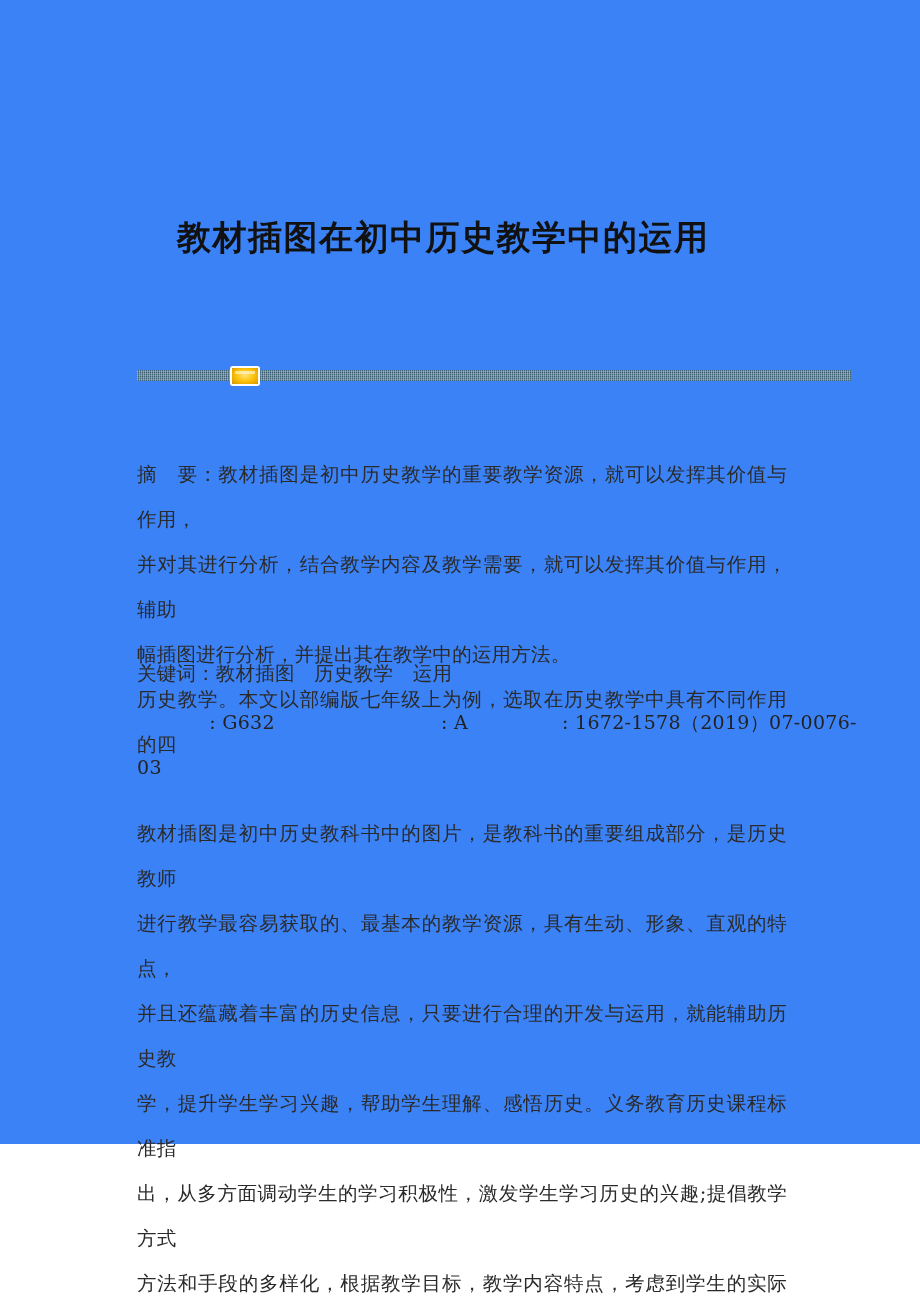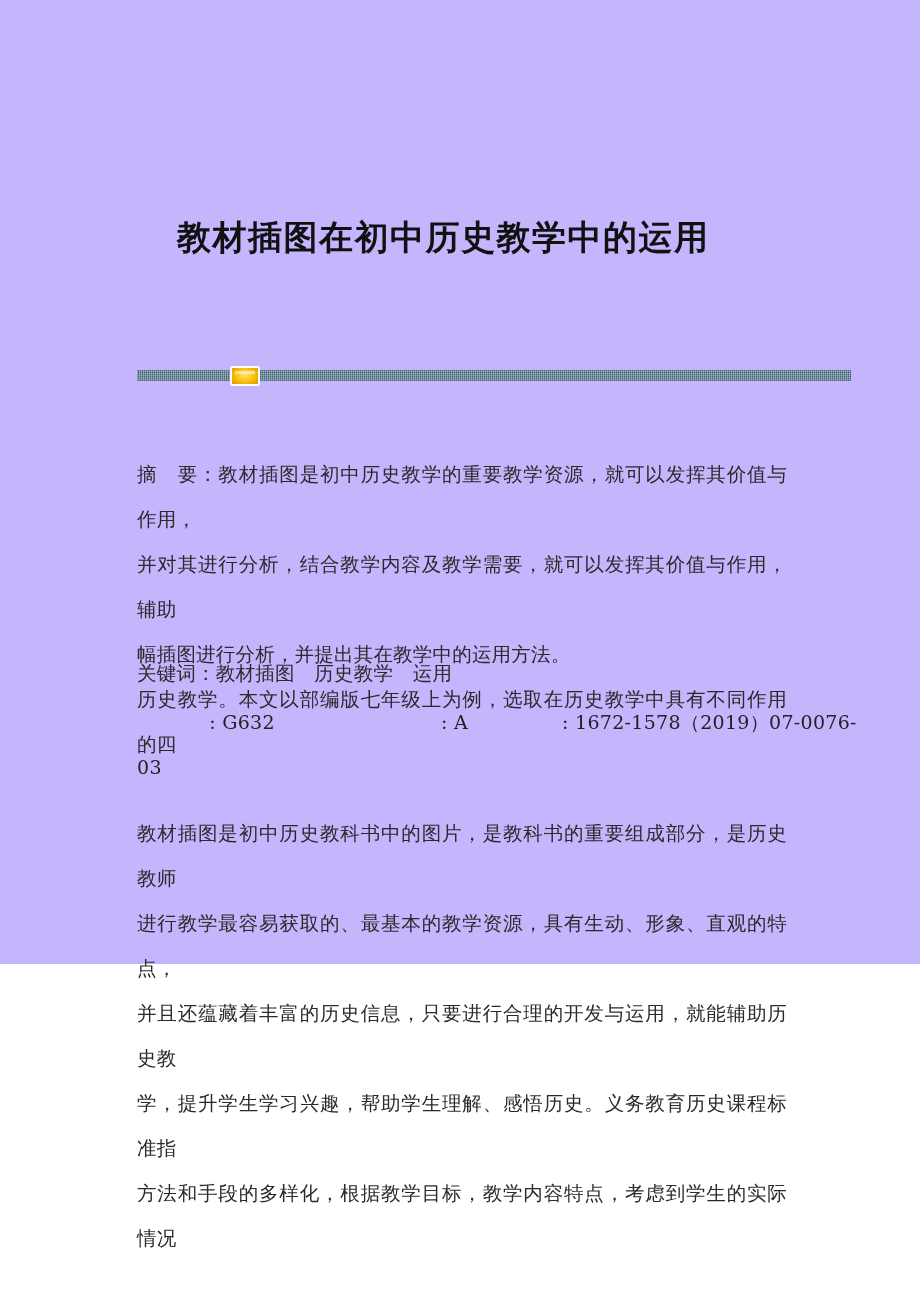--- a/index.html
+++ b/index.html
@@ -14,22 +14,22 @@
     position: relative;
     font-family: "DejaVu Serif", "Liberation Serif", serif;
     color: #222222;
     overflow: hidden;
   }
 
   .page {
     position: absolute;
     left: 0; top: 0;
     width: 920px;
-    height: 964px;
-    background: #c4b5fd;
+    height: 1144px;
+    background: #3b82f6;
   }
 
   .content {
     position: absolute;
     left: 137px;
     top: 0;
     width: 648px;
   }
 
   
@@ -168,18 +168,19 @@
     <div class="codes">
       <div class="code-line"><span class="code-seg seg-class">: G632</span><span class="code-seg seg-flag">: A</span><span class="code-seg seg-serial">: 1672-1578（2019）07-0076-</span></div>
       <div class="code-line"><span>03</span></div>
     </div>
 
     <div class="body-text">
       <p class="para">教材插图是初中历史教科书中的图片，是教科书的重要组成部分，是历史教师</p>
       <p class="para">进行教学最容易获取的、最基本的教学资源，具有生动、形象、直观的特点，</p>
       <p class="para">并且还蕴藏着丰富的历史信息，只要进行合理的开发与运用，就能辅助历史教</p>
       <p class="para">学，提升学生学习兴趣，帮助学生理解、感悟历史。义务教育历史课程标准指</p>
+      <p class="para">出，从多方面调动学生的学习积极性，激发学生学习历史的兴趣;提倡教学方式</p>
       <p class="para">方法和手段的多样化，根据教学目标，教学内容特点，考虑到学生的实际情况</p>
 
     </div>
 
   </div>
 </div>
 
 </body></html>

